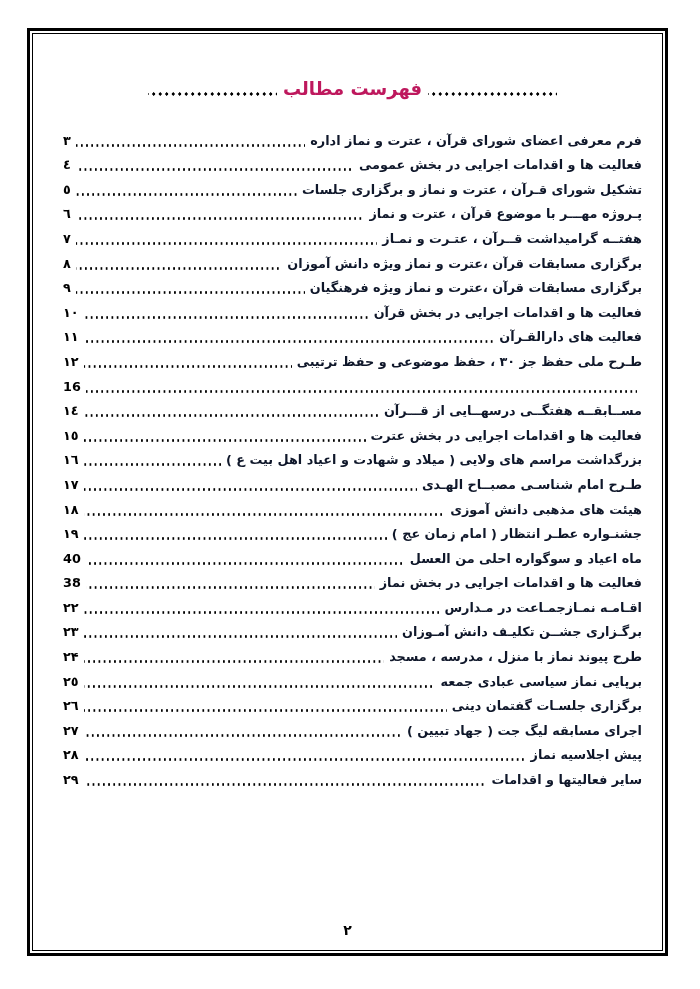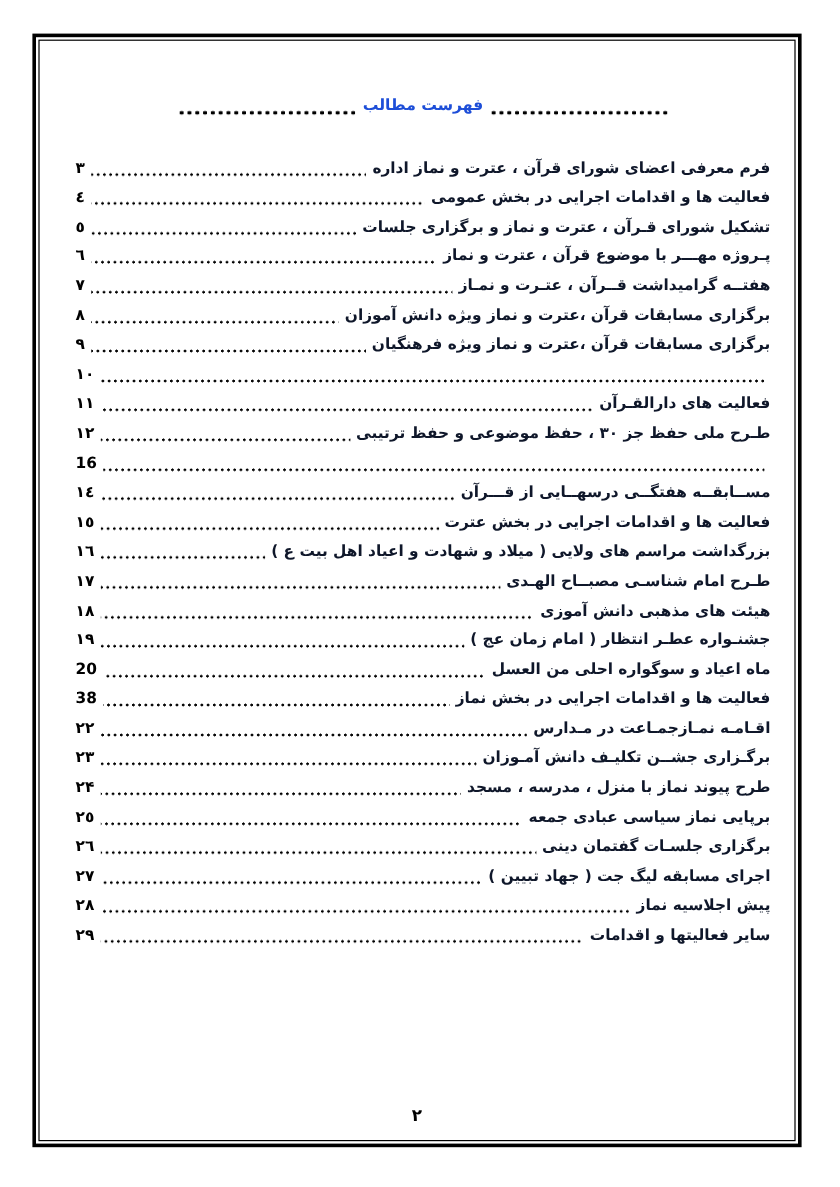--- a/index.html
+++ b/index.html
@@ -18,21 +18,21 @@
   }
   .content{
     position:absolute;top:0;left:0;right:0;
     padding:42px 20px 0 30px;
     direction:rtl;
   }
   .title-row{
     width:408px;margin:0 auto;display:flex;align-items:flex-end;height:24px;
   }
   .title{
-    font-size:13px;font-weight:bold;color:#1d4ed8;white-space:nowrap;
+    font-size:18px;font-weight:bold;color:#be185d;white-space:nowrap;
     padding:0 6px;line-height:22px;
   }
   .t-leader{
     flex:1;height:4px;margin-bottom:4px;
     background-image:radial-gradient(circle,#000 1.5px,transparent 1.7px);
     background-size:6.5px 4px;background-position:center;background-repeat:repeat-x;
   }
   .toc{margin-top:25px;}
   .row{
     display:flex;align-items:flex-end;height:24.6px;direction:rtl;
@@ -105,20 +105,21 @@
     <span class="num">۸</span>
   </div>
 
   <div class="row">
     <span class="label">برگزاری  مسابقات قرآن ،عترت و نماز ویژه فرهنگیان</span>
     <span class="leader"></span>
     <span class="num">۹</span>
   </div>
 
   <div class="row">
+    <span class="label">فعالیت ها و اقدامات اجرایی در بخش قرآن</span>
     <span class="leader"></span>
     <span class="num">۱۰</span>
   </div>
 
   <div class="row">
     <span class="label">فعالیت های دارالقـرآن</span>
     <span class="leader"></span>
     <span class="num">۱۱</span>
   </div>
 
@@ -165,21 +166,21 @@
 
   <div class="row">
     <span class="label">جشنـواره عطـر انتظار ( امام زمان عج )</span>
     <span class="leader"></span>
     <span class="num">۱۹</span>
   </div>
 
   <div class="row">
     <span class="label">ماه اعیاد و سوگواره احلی من العسل</span>
     <span class="leader"></span>
-    <span class="num">20</span>
+    <span class="num">40</span>
   </div>
 
   <div class="row">
     <span class="label">فعالیت ها و اقدامات اجرایی در بخش نماز</span>
     <span class="leader"></span>
     <span class="num">38</span>
   </div>
 
   <div class="row">
     <span class="label">اقـامـه نمـازجمـاعت در مـدارس</span>

